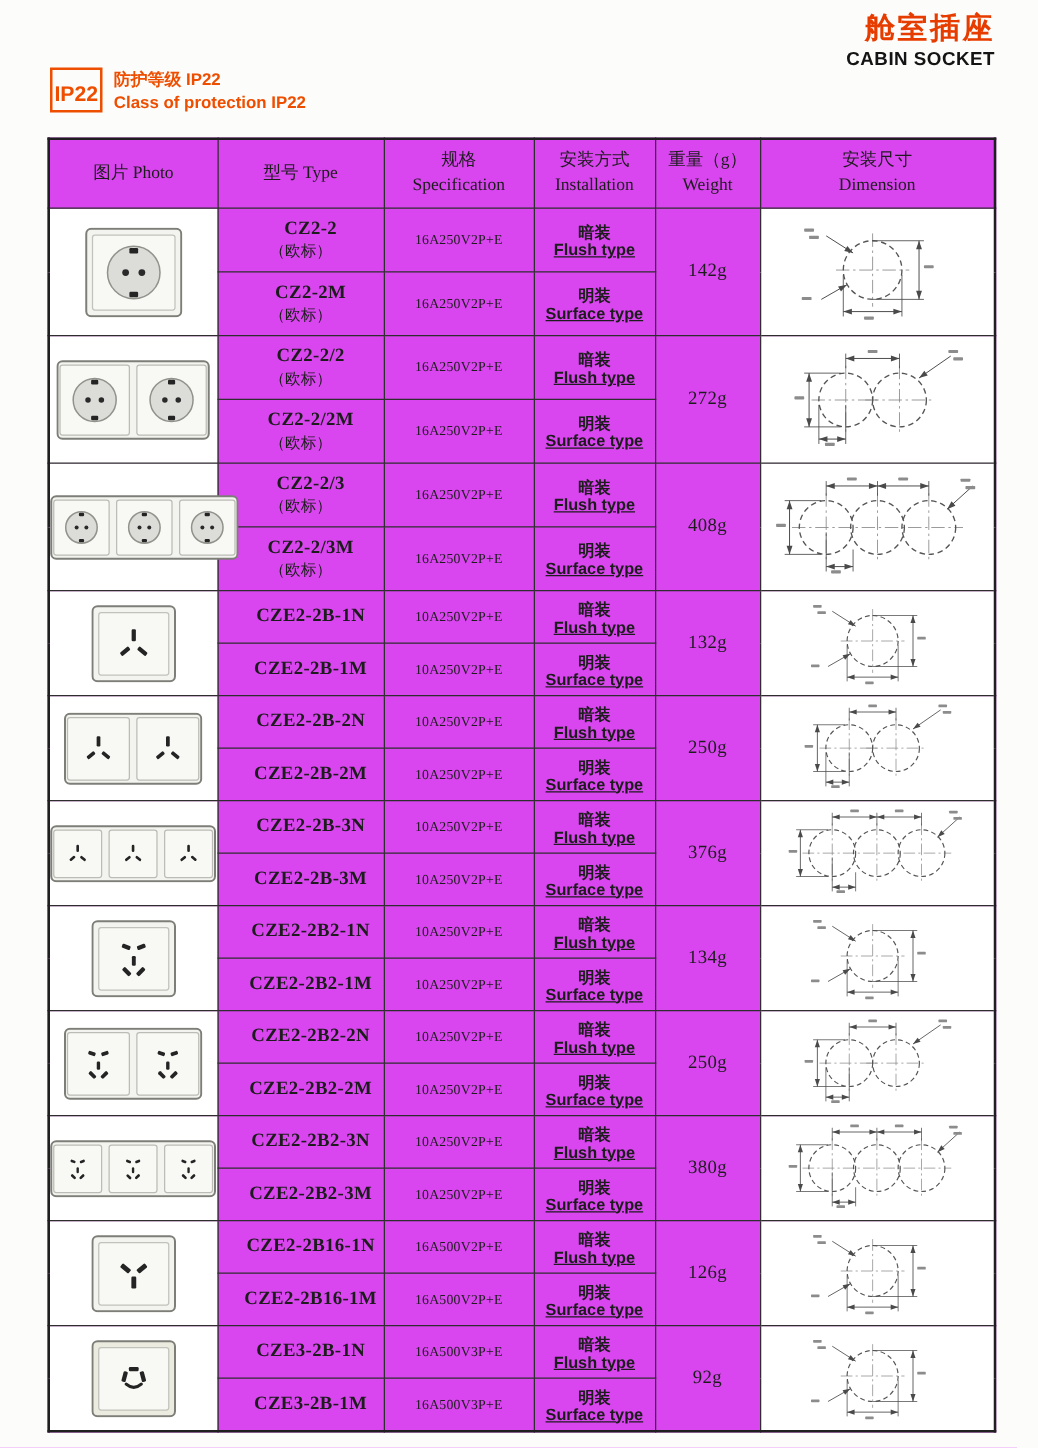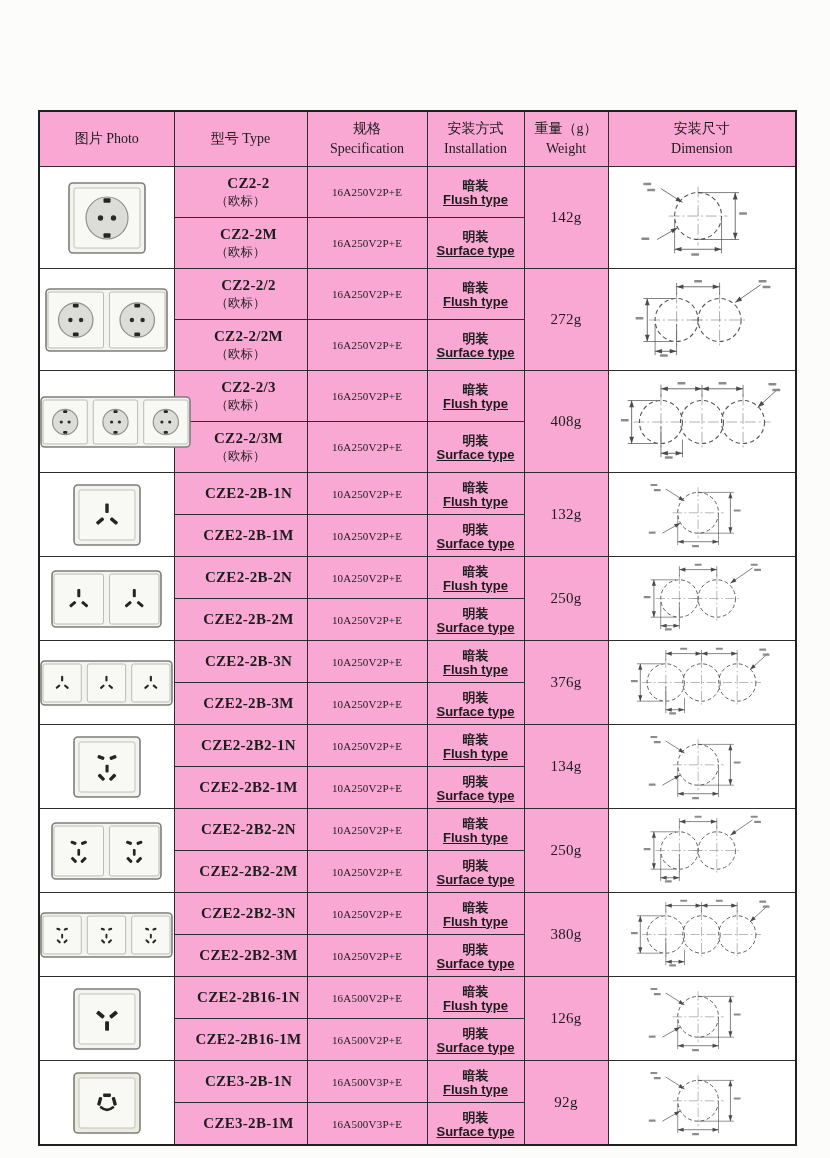--- a/index.html
+++ b/index.html
@@ -13,42 +13,53 @@
 
   
   .ip-block{position:absolute;top:54px;left:40px;display:flex;align-items:flex-start;gap:9px;}
   .ip-badge{width:42px;height:36px;border:2px solid #ee4e00;color:#ee4e00;
             font-family:"Liberation Sans",sans-serif;font-weight:700;font-size:17px;
             display:flex;align-items:flex-end;justify-content:center;box-sizing:border-box;padding-bottom:2px;}
   .ip-lines{color:#ee4e00;font-family:"Liberation Sans",sans-serif;font-weight:700;font-size:13.5px;line-height:18px;padding-top:1px;}
 
   
   table.catalog{position:absolute;left:38px;top:110px;width:757px;border-collapse:collapse;table-layout:fixed;
-                border:2px solid #1f1f1f;background:#f9a8d4;font-family:"Liberation Serif",serif;}
+                border:2px solid #1f1f1f;background:#d946ef;font-family:"Liberation Serif",serif;}
   .catalog td,.catalog th{border:1px solid #2e2e2e;padding:0;text-align:center;vertical-align:middle;}
   .catalog thead th{height:54px;font-weight:400;font-size:14px;line-height:1.4;}
   tr.tall > td{height:50px;}
   tr.short > td{height:41px;}
   td.photo{background:#fff;}
   .type-main{font-size:15px;font-weight:700;letter-spacing:.3px;padding-left:16px;}
   .type-sub{font-size:12.5px;margin-top:1px;}
   td.spec{font-size:11px;letter-spacing:.2px;margin-left:12px;}
   td.install{overflow:visible;}
   .install-cn{font-size:13px;font-weight:700;line-height:15px;}
   .install-en{font-family:"Liberation Sans",sans-serif;font-weight:700;font-size:13px;line-height:13px;margin-top:0;white-space:nowrap;text-decoration:underline;}
   .weight-val{font-size:15px;letter-spacing:.3px;text-align:center;}
   td.dim{background:#fff;}
   td.dim svg, td.photo svg{display:block;margin:0 auto;}
 </style>
 </head>
 <body>
 
 <div class="page">
 
+  <div class="brand">
+    <div class="title-cn">舱室插座</div>
+    <div class="title-en">CABIN SOCKET</div>
+  </div>
 
+  <div class="ip-block">
+    <div class="ip-badge">IP22</div>
+    <div class="ip-lines">
+      <div>防护等级 IP22</div>
+      <div>Class of protection IP22</div>
+    </div>
+  </div>
 
   <table class="catalog">
     <colgroup>
       <col style="width:135px">
         <col style="width:133px">
         <col style="width:120px">
       <col style="width:97px">
         <col style="width:84px">
         <col style="width:188px">
     </colgroup>

